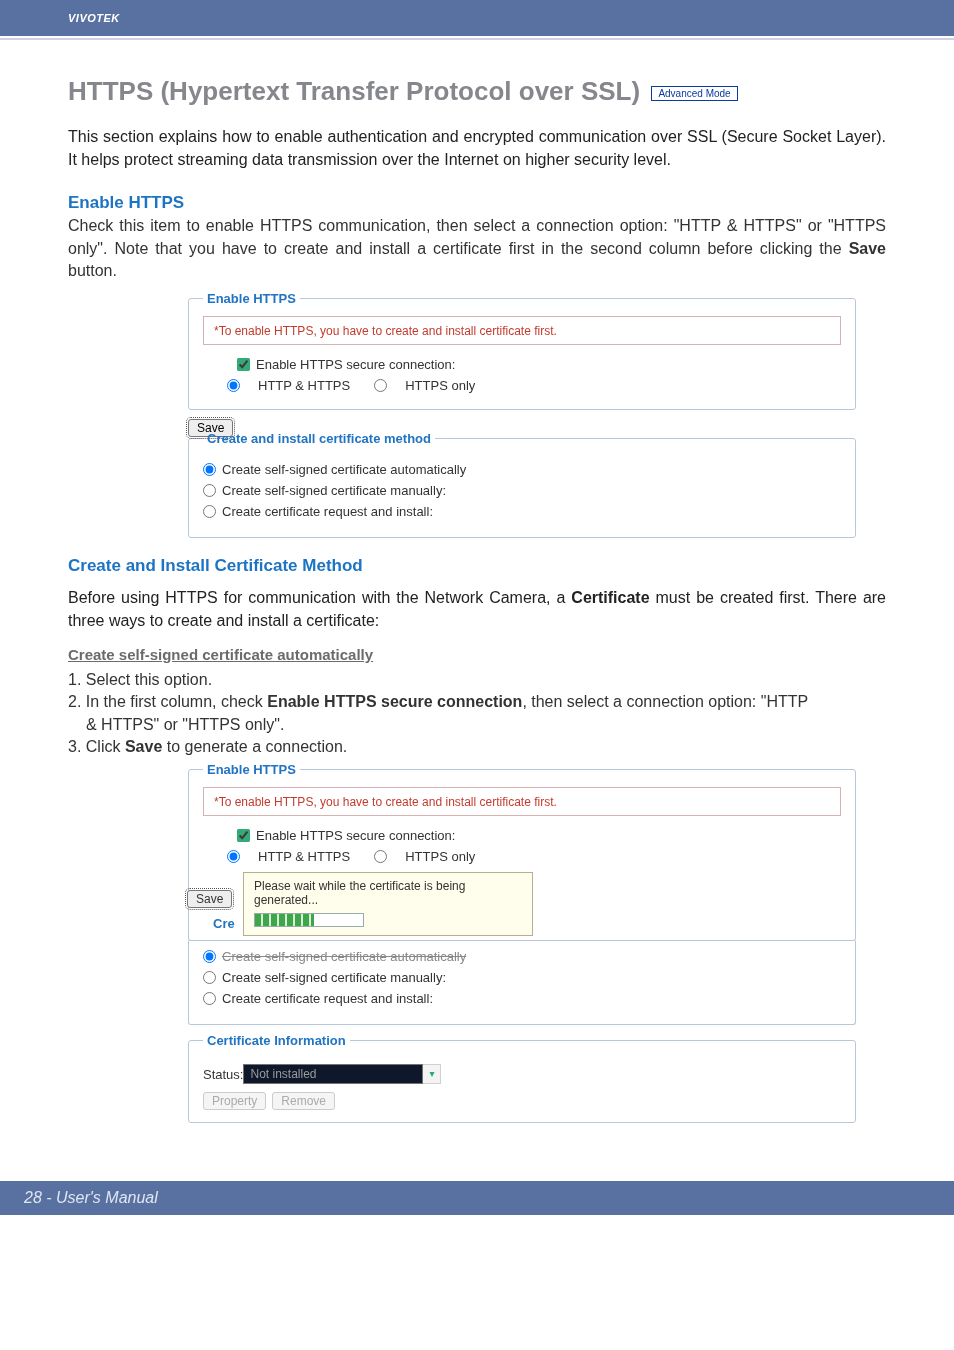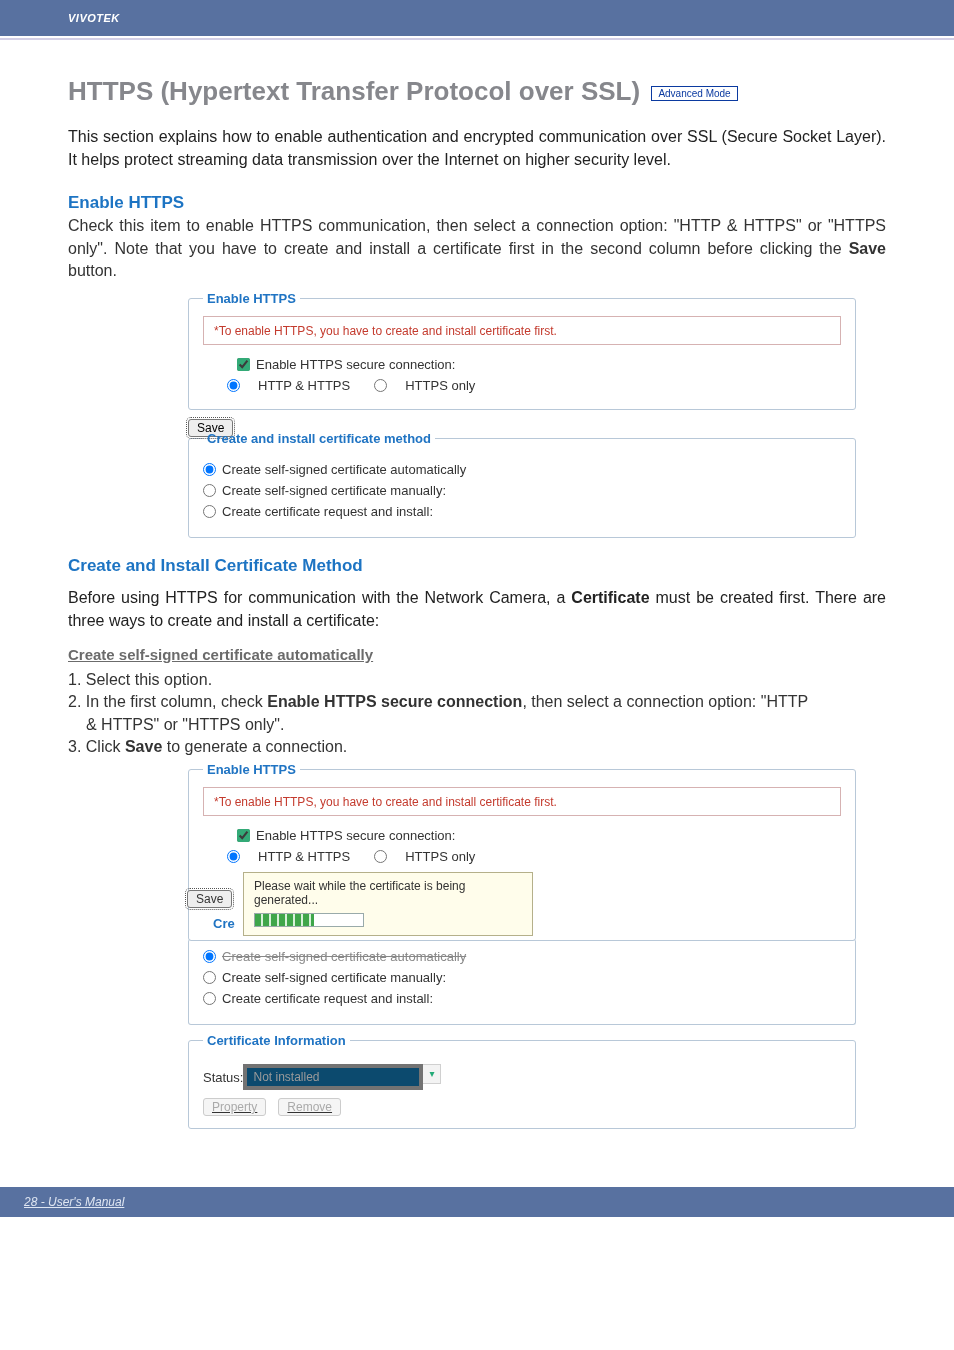--- a/index.html
+++ b/index.html
@@ -31,24 +31,24 @@
   ol.none li { font-size: 16px; line-height: 1.4; text-align: left; }
   .indent { padding-left: 18px; }
   .loading-box { position: relative; margin-top: 8px; margin-bottom: -8px; margin-left: -16px; }
   .loading-tip { background: #fffdeb; border: 1px solid #b5b08a; padding: 6px 10px 8px; width: 290px; font-size: 12px; margin-left: 56px; }
   .progress { width: 110px; height: 14px; border: 1px solid #9aa; background: #fff; margin-top: 6px; }
   .progress .fill { height: 100%; width: 55%; background: repeating-linear-gradient(90deg, #3fa64a 0 6px, #d7f2d9 6px 8px); }
   .save-over { position: absolute; left: 0; top: 18px; }
   .cre-label { position: absolute; left: 26px; top: 44px; color: #2074c3; font-weight: bold; font-size: 13px; }
   .strike { text-decoration: line-through; color: #888; }
   .cert-status { display: flex; align-items: center; margin: 6px 0 8px; }
-  .ro-input { border: 4px solid #737373; background: #0c4a6e; color: #9a9a9a; font-size: 12px; padding: 2px 6px; width: 180px; }
+  .ro-input { border: 1px solid #737373; background: #0f172a; color: #9a9a9a; font-size: 12px; padding: 2px 6px; width: 180px; }
   .ro-select-arrow { display:inline-block; width:18px; height:20px; border:1px solid #d0d0d0; border-left:none; background:#f3f3f3; color:#2a7; text-align:center; font-size:10px; line-height:18px; vertical-align:top; }
-  .btn-row { display: flex; gap: 12px; text-decoration: underline; }
-  .footer { background: #5871a0; color: #dfe6f2; font-style: italic; font-size: 12px; padding: 8px 24px; text-decoration: underline; }
+  .btn-row { display: flex; gap: 6px; }
+  .footer { background: #5871a0; color: #dfe6f2; font-style: italic; font-size: 16px; padding: 8px 24px; }
 </style>
 </head>
 <body>
 
 <div class="topbar">
   <span class="topbar-brand">VIVOTEK</span>
 </div>
 <div class="divider"></div>
 
 <div class="page">

